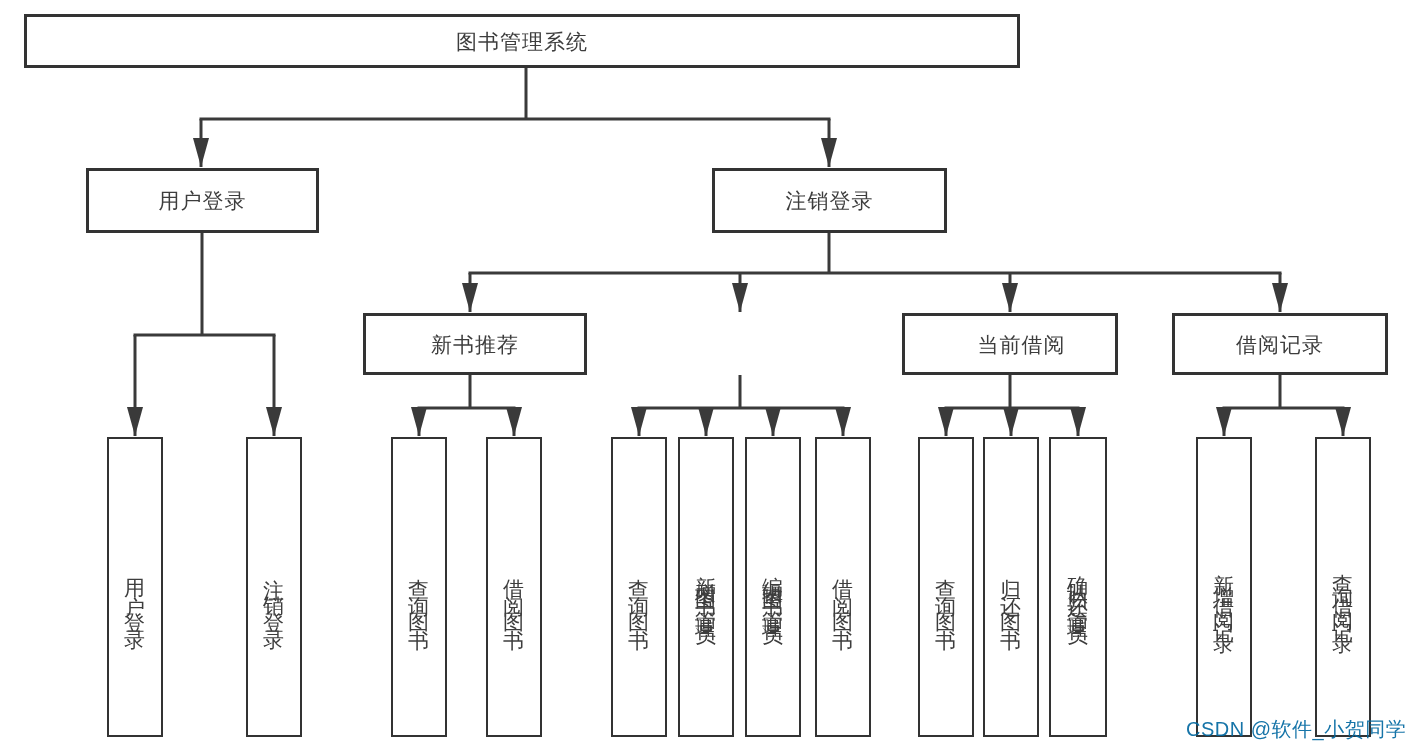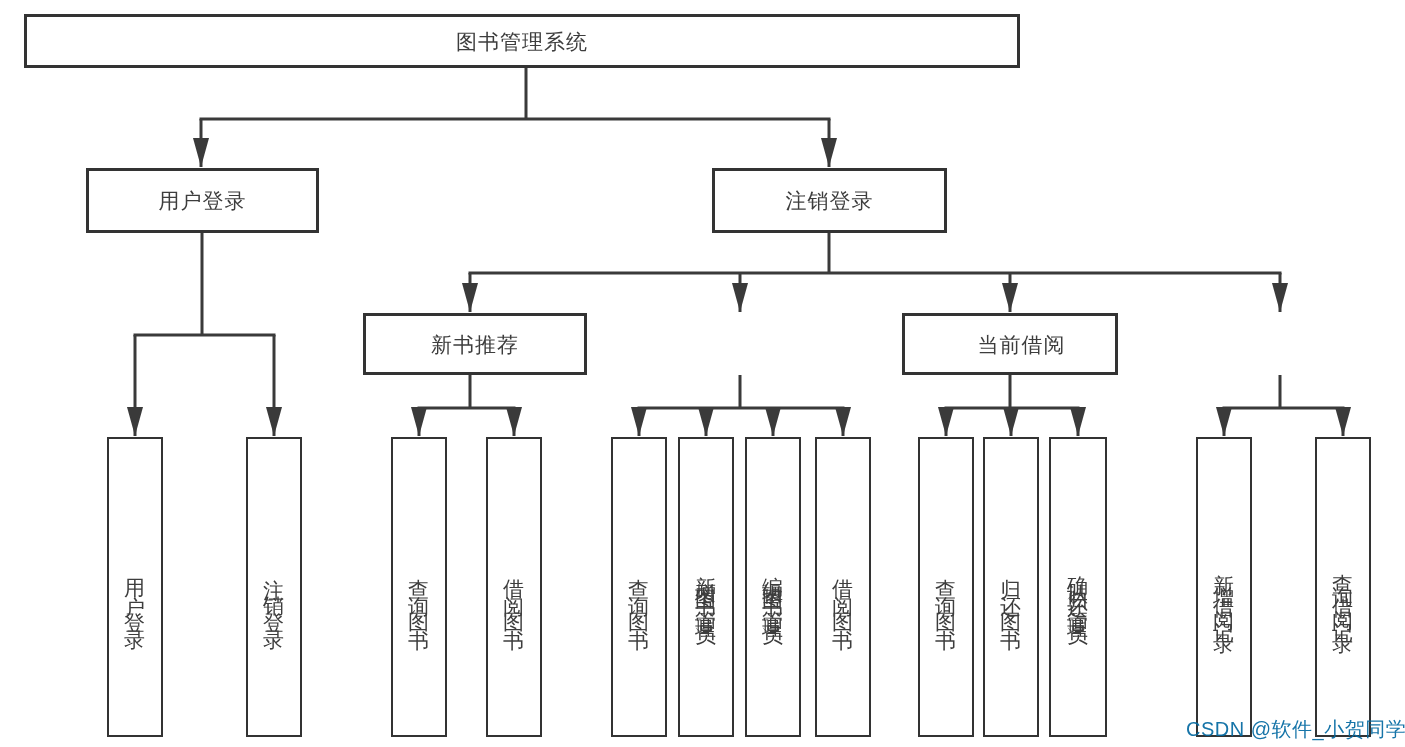--- a/index.html
+++ b/index.html
@@ -129,20 +129,21 @@
     </g>
   </svg>
 
   <div class="box h-box n-root">图书管理系统</div>
 
   <div class="box h-box n-login">用户登录</div>
   <div class="box h-box n-mgmt">注销登录</div>
 
   <div class="box h-box n-l3 n-newrec">新书推荐</div>
   <div class="box h-box n-l3 n-current">当前借阅</div>
+  <div class="box h-box n-l3 n-records">借阅记录</div>
 
   <div class="box v-box leaf lf-1 ls-17">
     <span>用户登录</span>
   </div>
   <div class="box v-box leaf lf-2 ls-17">
     <span>注销登录</span>
   </div>
 
   <div class="box v-box leaf lf-3 ls-17">
     <span>查询图书</span>

